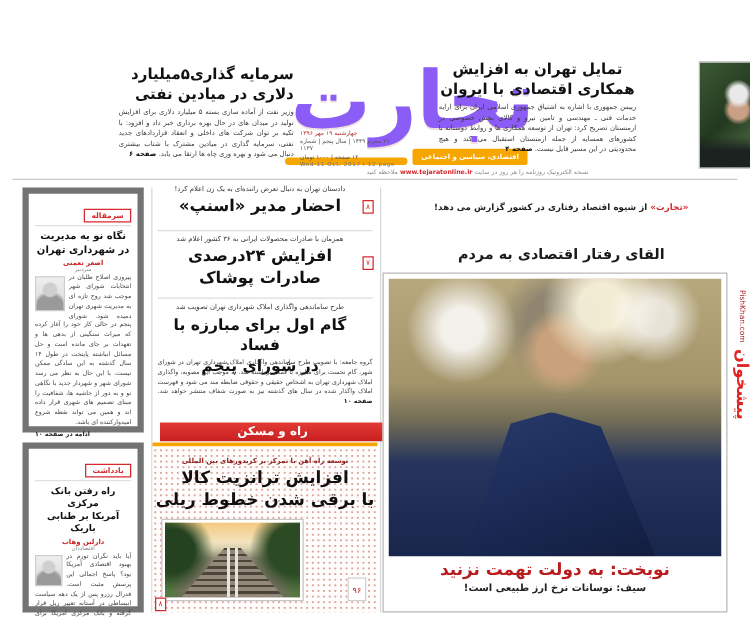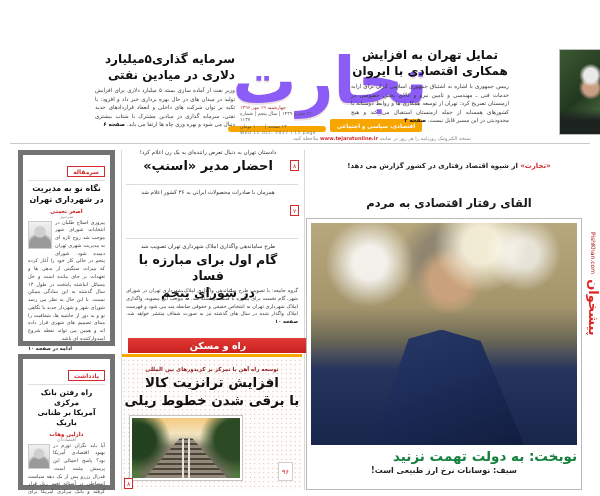--- a/index.html
+++ b/index.html
@@ -53,21 +53,21 @@
       radial-gradient(circle at 50% 95%,#9a9a9a 40%,transparent 52%),
       linear-gradient(#efefef,#d7d7d7);}
   .sidebody{font-size:5px;line-height:1.55;color:#444;text-align:justify;}
   .continue{font-size:5px;font-weight:bold;color:#222;text-align:left;margin-top:2px;}
   
   .lead-kicker{font-size:7px;font-weight:bold;color:#222;text-align:center;}
   .lead-kicker .brand{color:#d6292e;}
   .lead-headline{font-size:20px;font-weight:900;color:#0d0d0d;text-align:center;white-space:nowrap;}
   .lead-sub{font-size:11.5px;font-weight:900;color:#1a1a1a;text-align:center;}
   .leadbox{border:1px solid #b9b9b9;background:#fff;box-sizing:border-box;padding:4px;}
-  .caption-main{font-size:13.5px;font-weight:900;color:#15803d;margin-top:3px;}
+  .caption-main{font-size:13.5px;font-weight:900;text-align:center;color:#b91c1c;margin-top:3px;}
   .caption-sub{font-size:8px;font-weight:bold;text-align:center;color:#222;margin-top:2px;}
   .ph-zanganeh{background:
       radial-gradient(circle at 48% 30%,#e9e9e9 10%,rgba(233,233,233,0) 17%),
       radial-gradient(circle at 48% 45%,#c9a086 13%,rgba(201,160,134,0) 21%),
       linear-gradient(135deg,#3c5a34 0%,#23381f 45%,#4c6b42 75%,#2c452a 100%);position:relative;overflow:hidden;}
   .ph-zanganeh::after{content:"";position:absolute;left:0;right:0;bottom:0;height:30%;
       background:linear-gradient(rgba(20,22,20,0),#1c2220 45%);}
   .ph-nobakht{background:
       radial-gradient(circle at 22% 18%,rgba(255,255,255,.85) 6%,rgba(255,255,255,0) 16%),
       radial-gradient(circle at 80% 14%,rgba(255,255,255,.7) 5%,rgba(255,255,255,0) 13%),
@@ -175,20 +175,24 @@
     <div class="sidebody">آیا باید نگران تورم در بهبود اقتصادی آمریکا بود؟ پاسخ اجمالی این پرسش مثبت است. فدرال رزرو پس از یک دهه سیاست انبساطی در آستانه تغییر ریل قرار گرفته و بانک مرکزی آمریکا برای تغییر محتاطانه سیاست های پولی خود راهی باریک پیش رو دارد. بانک مرکزی اروپا نیز قصد دارد از سیاست محرک های مالی عقب نشینی کند. پرسش این است که آیا سختگیری در این بازه زمانی به رشد اقتصادی لطمه خواهد زد.</div>
 
   </div>
 
   <div class="abs kicker" style="left:126px;top:149px;width:164px;">دادستان تهران به دنبال تعرض راننده‌ای به یک زن اعلام کرد!</div>
   <div class="abs midhead" style="left:126px;top:158px;width:164px;font-size:13px;">احضار مدیر «اسنپ»</div>
   <div class="abs badge" style="left:290px;top:160px;width:9px;height:11px;">۸</div>
   <div class="abs hdiv" style="left:126px;top:184px;width:172px;background:#dcdcdc;"></div>
 
   <div class="abs kicker" style="left:126px;top:189px;width:164px;">همزمان با صادرات محصولات ایرانی به ۳۶ کشور اعلام شد</div>
+  <div class="abs midhead" style="left:126px;top:198px;width:164px;font-size:13px;line-height:1.3;">
+    <div>افزایش ۲۴درصدی</div>
+    <div>صادرات پوشاک</div>
+  </div>
   <div class="abs badge" style="left:290px;top:205px;width:9px;height:11px;">۷</div>
   <div class="abs hdiv" style="left:126px;top:238px;width:172px;background:#dcdcdc;"></div>
 
   <div class="abs kicker" style="left:126px;top:243px;width:164px;">طرح ساماندهی واگذاری املاک شهرداری تهران تصویب شد</div>
   <div class="abs midhead" style="left:126px;top:252px;width:164px;font-size:12.5px;line-height:1.3;">
     <div>گام اول برای مبارزه با فساد</div>
     <div>در شورای پنجم</div>
   </div>
   <div class="abs tinybody" style="left:126px;top:287px;width:172px;font-size:5px;">
     <span>گروه جامعه: با تصویب طرح ساماندهی واگذاری املاک شهرداری تهران در شورای شهر، گام نخست برای مبارزه با فساد برداشته شد. به موجب این مصوبه، واگذاری املاک شهرداری تهران به اشخاص حقیقی و حقوقی ضابطه مند می شود و فهرست املاک واگذار شده در سال های گذشته نیز به صورت شفاف منتشر خواهد شد.</span>

